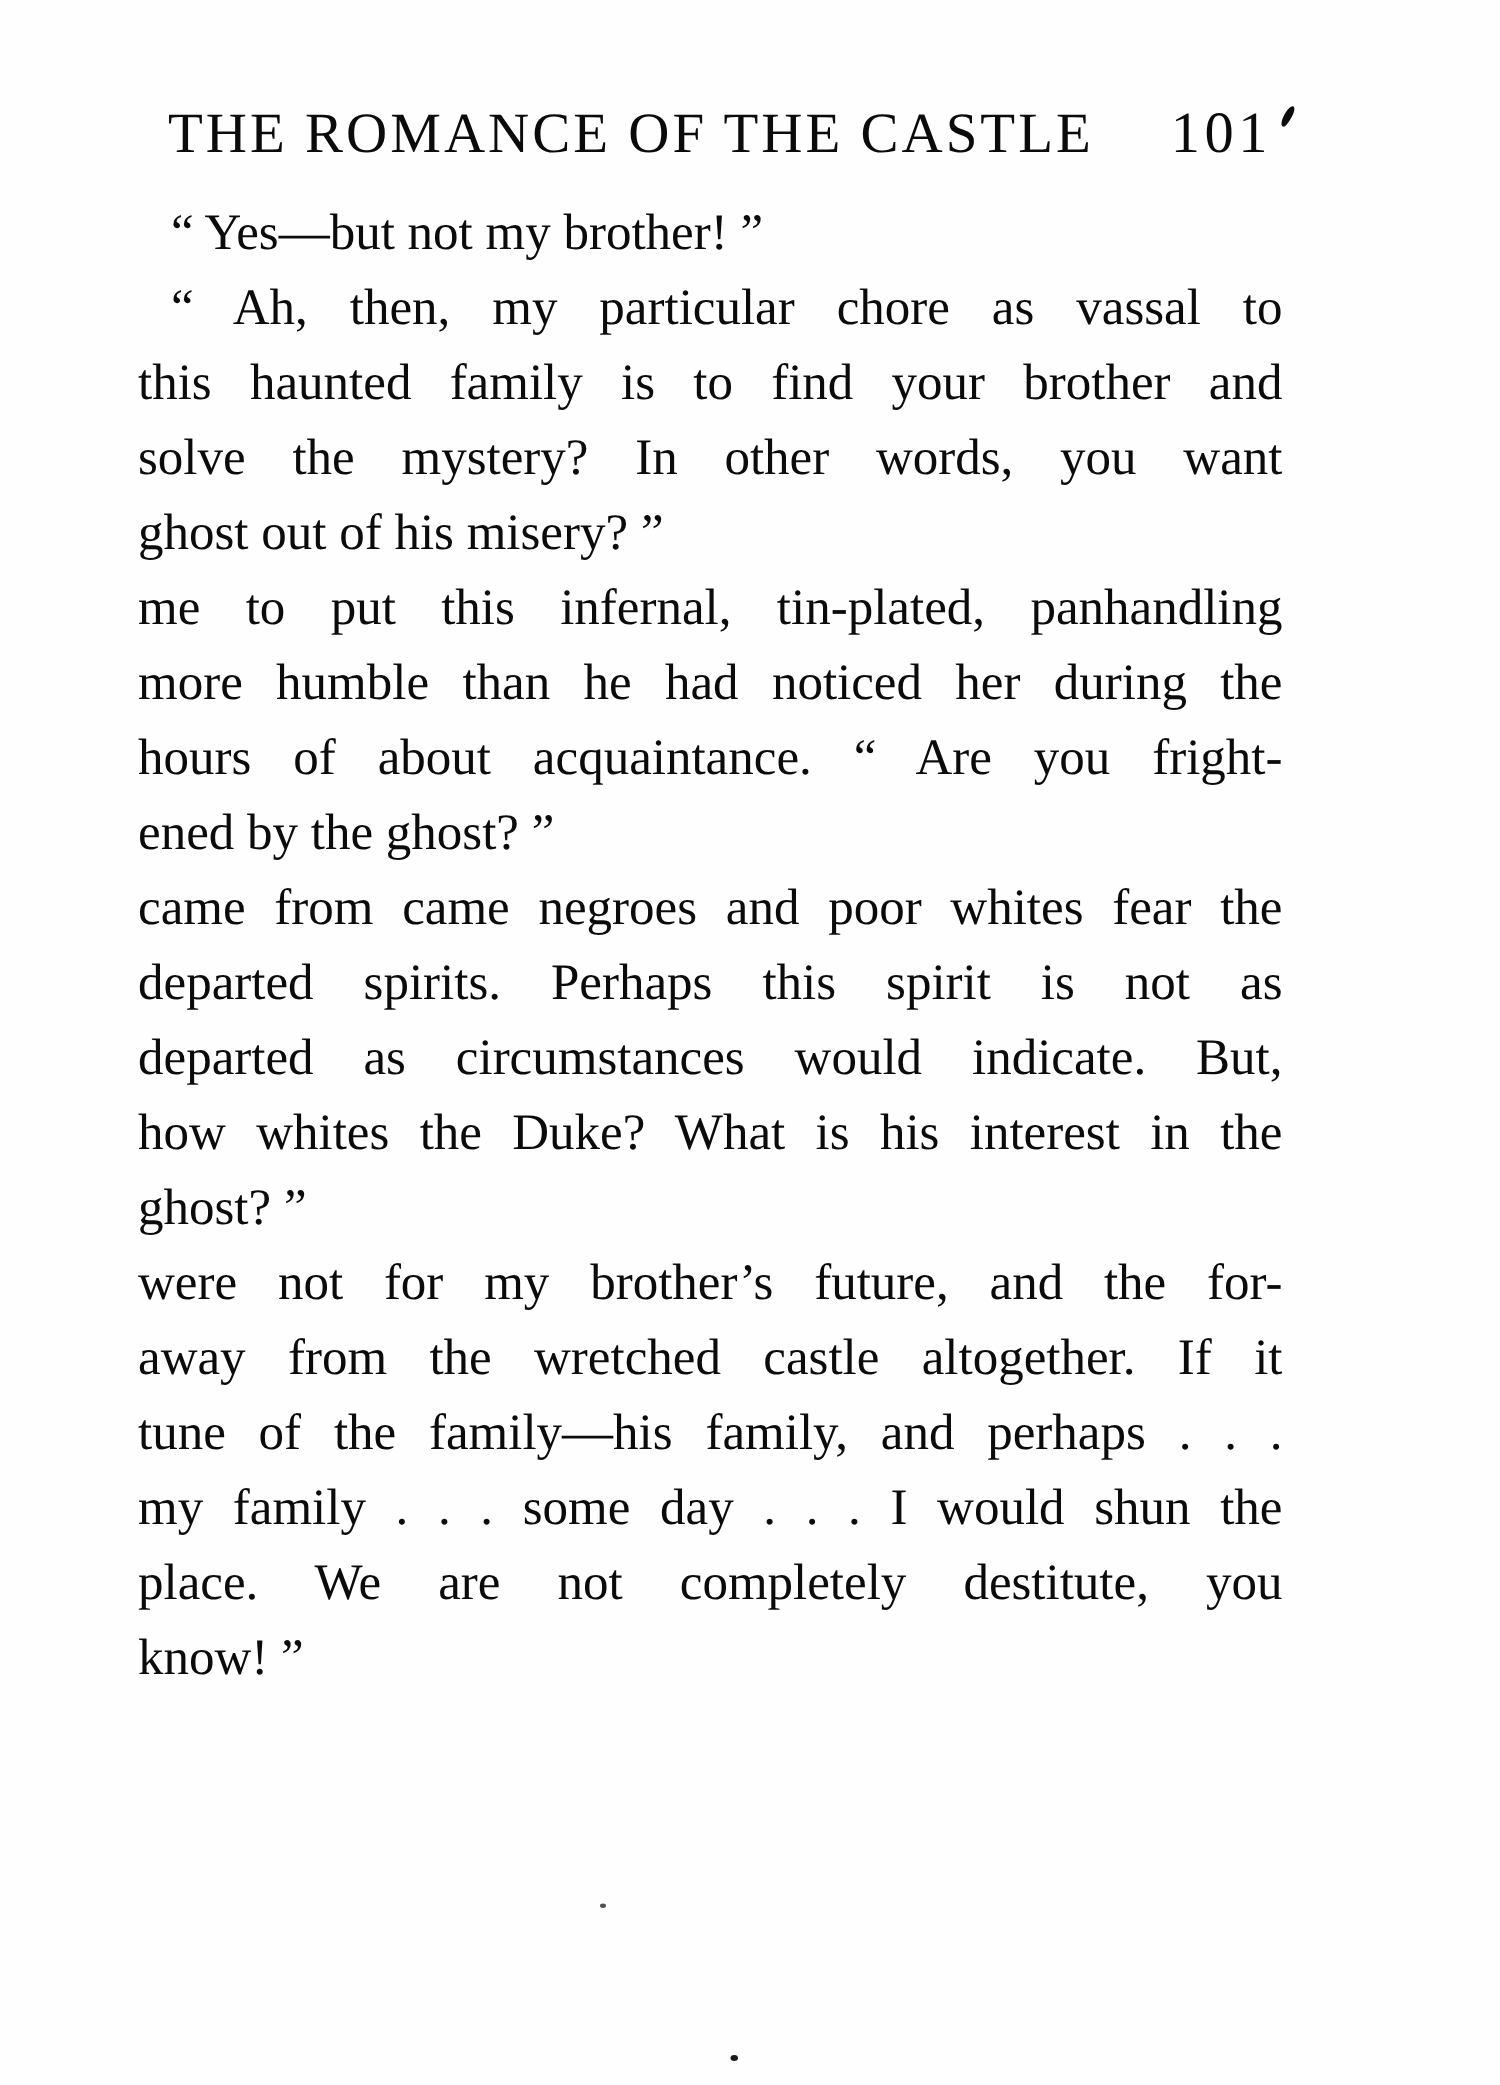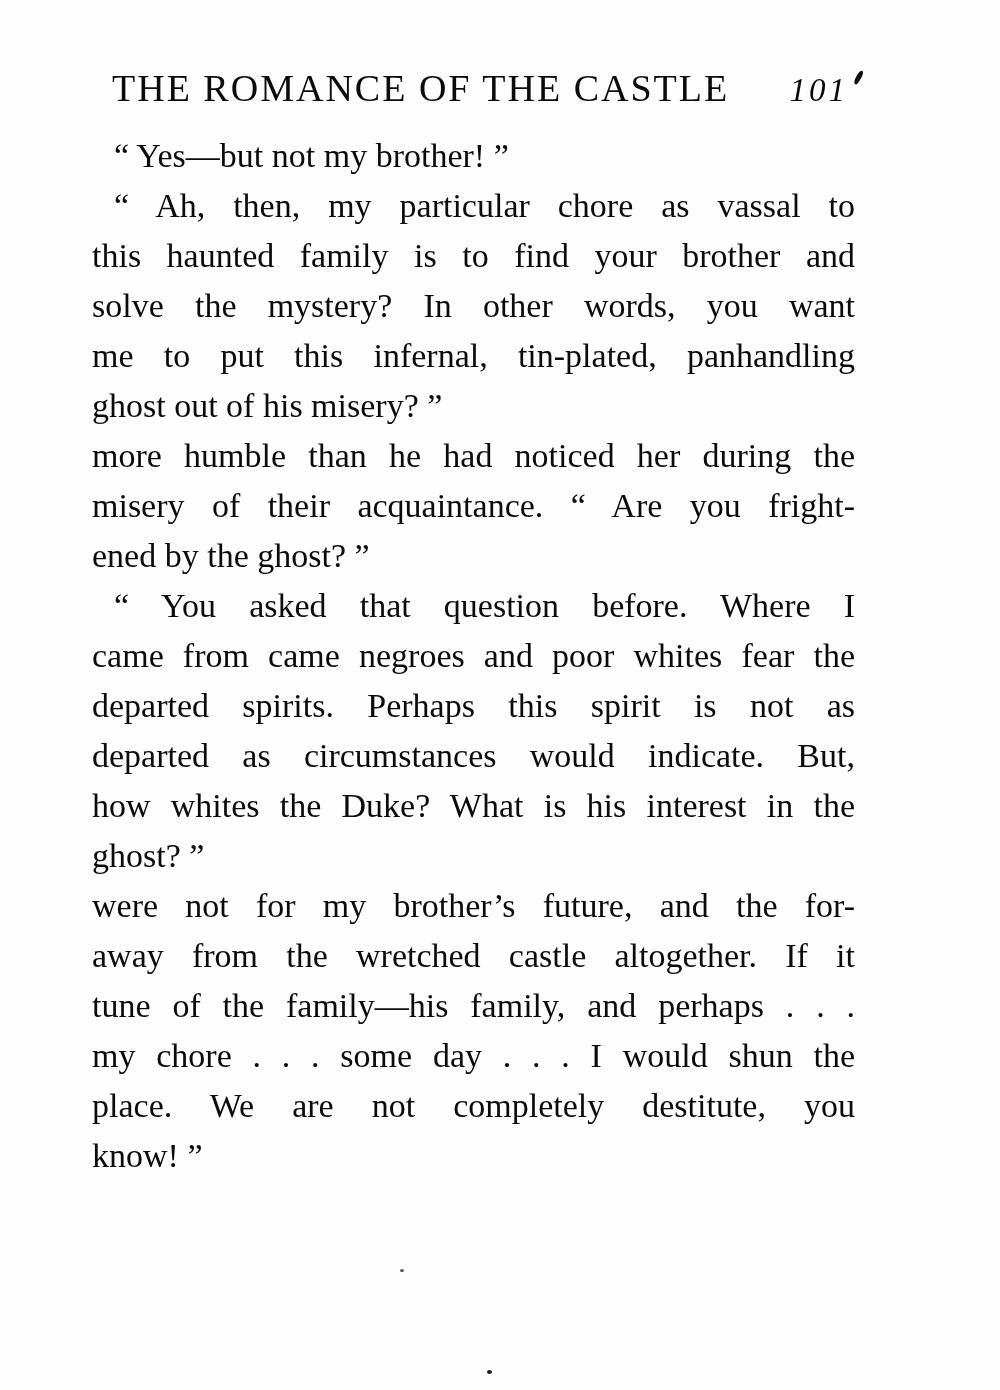--- a/index.html
+++ b/index.html
@@ -27,25 +27,24 @@
     align-items: baseline;
     gap: 37px;
   }
   .head-title {
     font-size: 38px;
     letter-spacing: 2px;
     white-space: nowrap;
     font-weight: 400;
   }
   .page-number {
-    font-size: 33px;
+    font-size: 39px;
     letter-spacing: 3px;
     font-variant-numeric: oldstyle-nums;
     font-feature-settings: "onum" 1;
-    font-style: italic;
   }
   
   .head-tick {
     position: absolute;
     left: 856px;
     top: 70px;
     width: 5px;
     height: 15px;
     background: #0b0b0b;
     border-radius: 50% 50% 40% 60%;
@@ -91,41 +90,40 @@
   <span class="head-tick"></span>
 
   <div class="text-block">
       <div class="paragraph">
         <div class="line para-first para-last">“ Yes—but not my brother! ”</div>
       </div>
       <div class="paragraph">
         <div class="line para-first">“ Ah, then, my particular chore as vassal to</div>
         <div class="line">this haunted family is to find your brother and</div>
         <div class="line">solve the mystery?  In other words, you want</div>
+        <div class="line para-last">ghost out of his misery? ”</div>
         <div class="line">me to put this infernal, tin-plated, panhandling</div>
-        <div class="line para-last">ghost out of his misery? ”</div>
       </div>
       <div class="paragraph">
         <div class="line">more humble than he had noticed her during the</div>
-        <div class="line">misery of their acquaintance.  “ Are you fright-</div>
+        <div class="line">hours of about acquaintance.  “ Are you fright-</div>
         <div class="line para-last">ened by the ghost? ”</div>
       </div>
       <div class="paragraph">
-        <div class="line para-first">“ You asked that question before.  Where I</div>
         <div class="line">came from came negroes and poor whites fear the</div>
         <div class="line">departed spirits.  Perhaps this spirit is not as</div>
         <div class="line">departed as circumstances would indicate.  But,</div>
         <div class="line">how whites the Duke?  What is his interest in the</div>
         <div class="line para-last">ghost? ”</div>
       </div>
       <div class="paragraph">
         <div class="line">were not for my brother’s future, and the for-</div>
         <div class="line">away from the wretched castle altogether.  If it</div>
         <div class="line">tune of the family—his family, and perhaps . . .</div>
-        <div class="line">my chore . . . some day . . . I would shun the</div>
+        <div class="line">my family . . . some day . . . I would shun the</div>
         <div class="line">place.  We are not completely destitute, you</div>
         <div class="line para-last">know! ”</div>
       </div>
     </div>
 
   <div class="speck speck-1"></div>
   <div class="speck speck-2"></div>
 
 </div>
 

